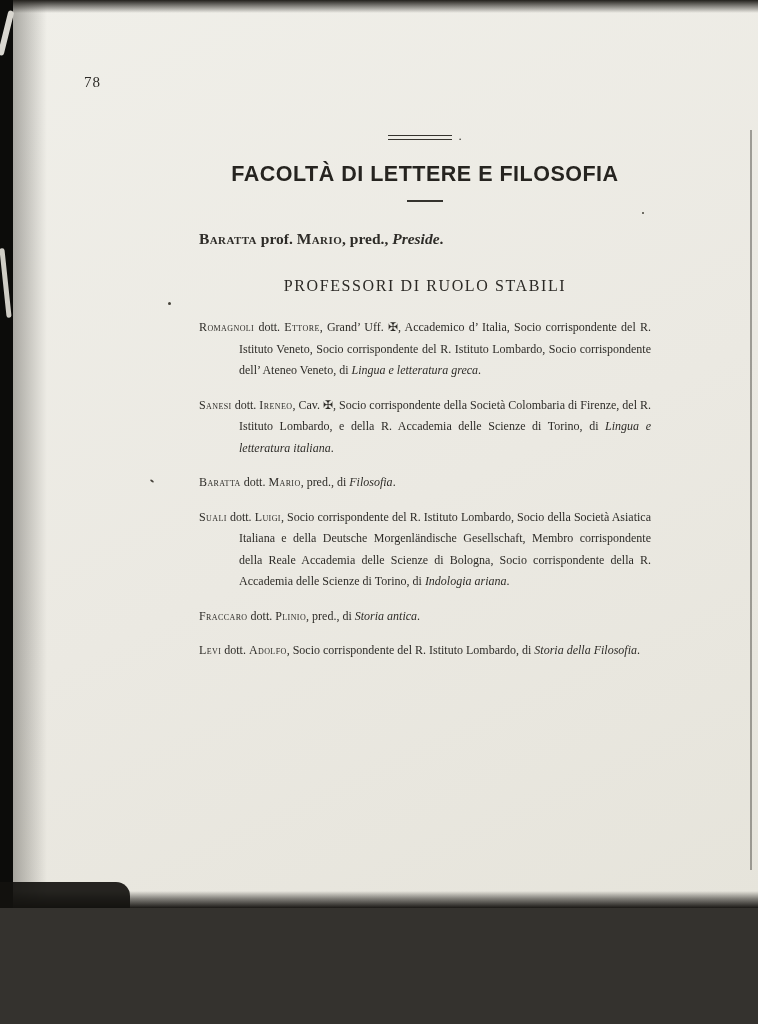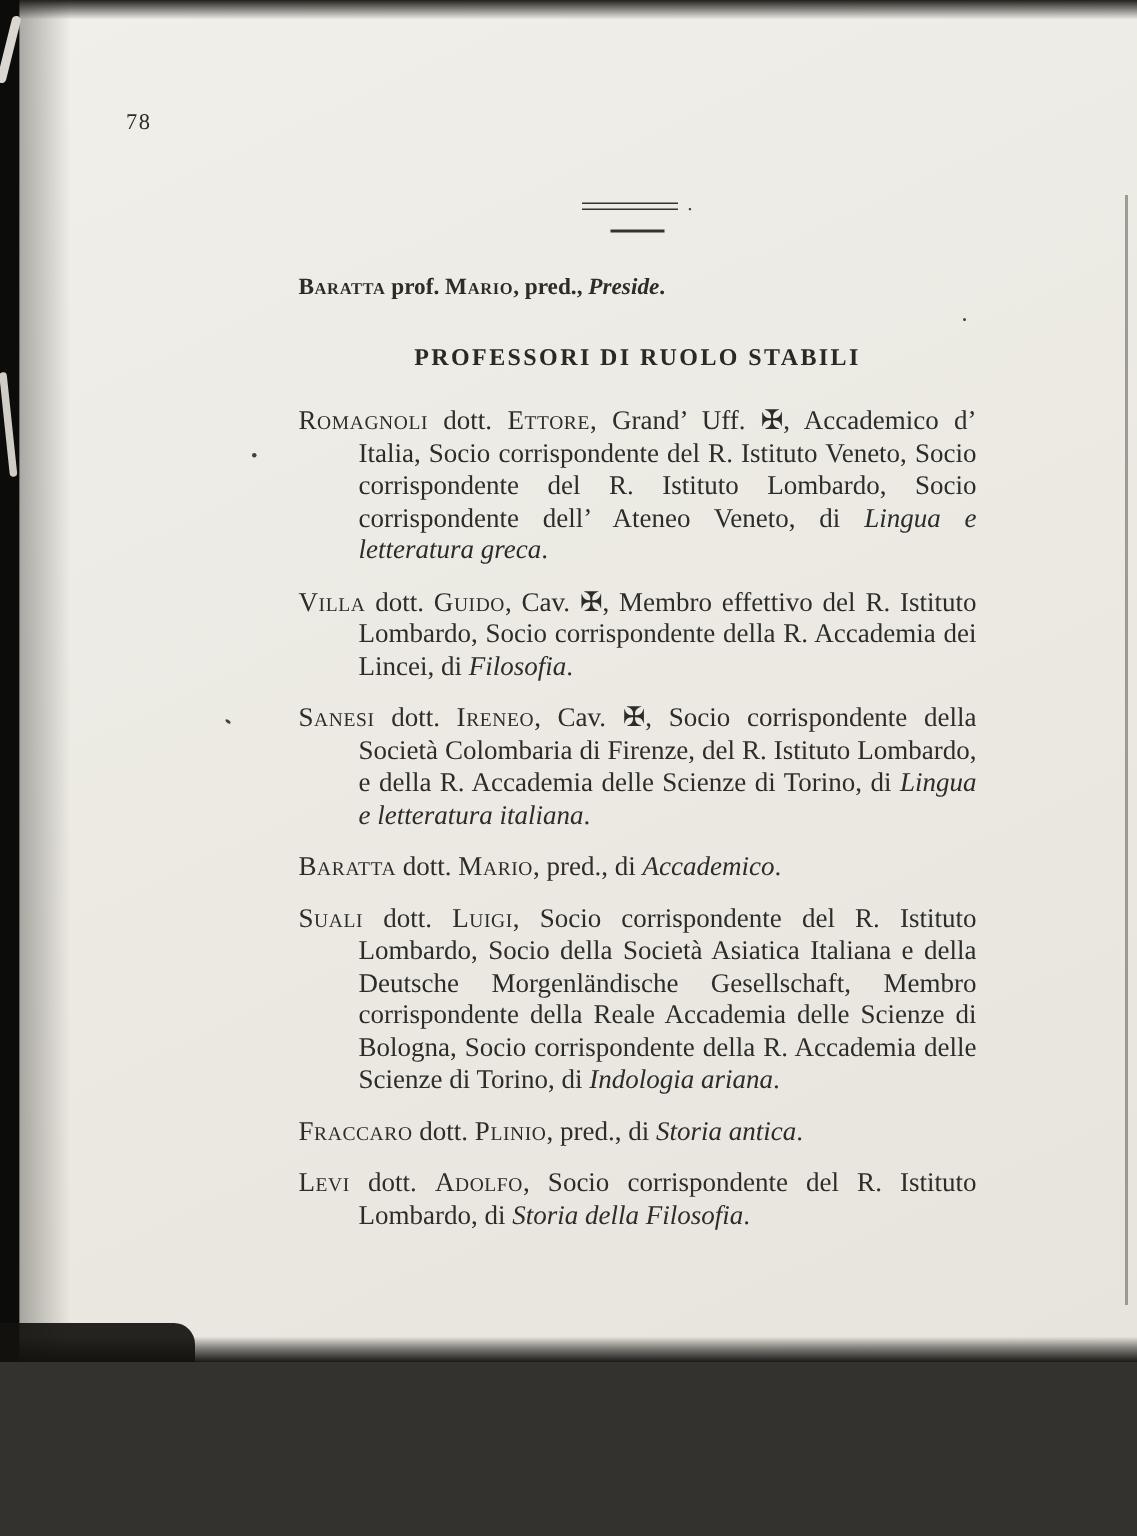--- a/index.html
+++ b/index.html
@@ -80,26 +80,26 @@
   .title {
     margin: 22px 0 0; text-align: center;
     font-family: "Liberation Sans", "DejaVu Sans", sans-serif;
     font-size: 21.5px; font-weight: 700; letter-spacing: 0.5px;
     color: #262420;
   }
   .short-rule { width: 36px; height: 1.5px; background: #35332e; margin: 13px auto 0; }
   .preside { margin: 26px 0 0; font-size: 15.5px; line-height: 21.5px; font-weight: bold; }
   .subheading {
     margin: 28px 0 0; text-align: center;
-    font-size: 16px; font-weight: 700; letter-spacing: 1.6px; color: #2b2925;
+    font-size: 16px; font-weight: 400; letter-spacing: 1.6px; color: #2b2925;
   }
   .faculty-list { margin-top: 22px; }
   .entry {
     margin: 0 0 13px;
-    font-size: 18px; line-height: 21.5px; text-align: justify;
+    font-size: 12px; line-height: 21.5px; text-align: justify;
     padding-left: 40px; text-indent: -40px;
   }
   .seg-smallcaps { font-variant: small-caps; letter-spacing: 0.4px; }
   .seg-italic { font-style: italic; }
   .seg-normal { font-style: normal; }
 </style>
 </head>
 <body>
 
 <div class="page">
@@ -121,31 +121,31 @@
 
 
     <div class="divider-wrap">
       <span class="double-rule">
         <span class="rule-line"></span>
         <span class="rule-line"></span>
       </span>
       <span class="divider-mark">.</span>
     </div>
 
+    <h1 class="title">FACOLTÀ DI LETTERE E FILOSOFIA</h1>
 
     <div class="short-rule"></div>
 
     <p class="preside"><span class="seg-smallcaps">Baratta</span><span class="seg-normal"> prof. </span><span class="seg-smallcaps">Mario</span><span class="seg-normal">, pred., </span><span class="seg-italic">Preside</span><span class="seg-normal">.</span></p>
 
     <h2 class="subheading">PROFESSORI DI RUOLO STABILI</h2>
 
     <div class="faculty-list">
         <p class="entry"><span class="seg-smallcaps">Romagnoli</span><span class="seg-normal"> dott. </span><span class="seg-smallcaps">Ettore</span><span class="seg-normal">, Grand’ Uff. ✠, Accademico d’ Italia, Socio corrispondente del R. Istituto Veneto, Socio corrispondente del R. Istituto Lombardo, Socio corrispondente dell’ Ateneo Veneto, di </span><span class="seg-italic">Lingua e letteratura greca</span><span class="seg-normal">.</span></p>
-        <p class="entry"><span class="seg-smallcaps">Villa</span><span class="seg-normal"> dott. </span><span class="seg-smallcaps">Guido</span><span class="seg-normal">, Cav. ✠, Membro effettivo del R. Istituto Lombardo, Socio corrispondente della R. Accademia dei Lincei, di </span><span class="seg-italic">Filosofia</span><span class="seg-normal">.</span></p>
         <p class="entry"><span class="seg-smallcaps">Sanesi</span><span class="seg-normal"> dott. </span><span class="seg-smallcaps">Ireneo</span><span class="seg-normal">, Cav. ✠, Socio corrispondente della Società Colombaria di Firenze, del R. Istituto Lombardo, e della R. Accademia delle Scienze di Torino, di </span><span class="seg-italic">Lingua e letteratura italiana</span><span class="seg-normal">.</span></p>
-        <p class="entry"><span class="seg-smallcaps">Baratta</span><span class="seg-normal"> dott. </span><span class="seg-smallcaps">Mario</span><span class="seg-normal">, pred., di </span><span class="seg-italic">Accademico</span><span class="seg-normal">.</span></p>
+        <p class="entry"><span class="seg-smallcaps">Baratta</span><span class="seg-normal"> dott. </span><span class="seg-smallcaps">Mario</span><span class="seg-normal">, pred., di </span><span class="seg-italic">Filosofia</span><span class="seg-normal">.</span></p>
         <p class="entry"><span class="seg-smallcaps">Suali</span><span class="seg-normal"> dott. </span><span class="seg-smallcaps">Luigi</span><span class="seg-normal">, Socio corrispondente del R. Istituto Lombardo, Socio della Società Asiatica Italiana e della Deutsche Morgenländische Gesellschaft, Membro corrispondente della Reale Accademia delle Scienze di Bologna, Socio corrispondente della R. Accademia delle Scienze di Torino, di </span><span class="seg-italic">Indologia ariana</span><span class="seg-normal">.</span></p>
         <p class="entry"><span class="seg-smallcaps">Fraccaro</span><span class="seg-normal"> dott. </span><span class="seg-smallcaps">Plinio</span><span class="seg-normal">, pred., di </span><span class="seg-italic">Storia antica</span><span class="seg-normal">.</span></p>
         <p class="entry"><span class="seg-smallcaps">Levi</span><span class="seg-normal"> dott. </span><span class="seg-smallcaps">Adolfo</span><span class="seg-normal">, Socio corrispondente del R. Istituto Lombardo, di </span><span class="seg-italic">Storia della Filosofia</span><span class="seg-normal">.</span></p>
       </div>
 
   </div>
 </div>
 
 </body></html>

